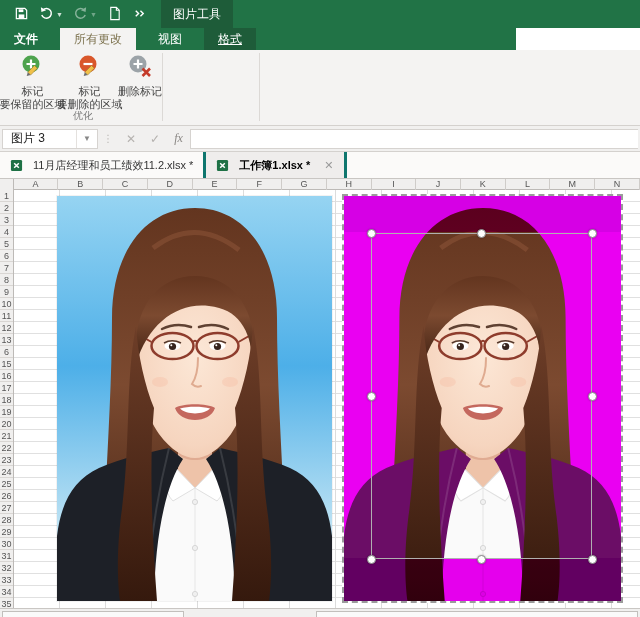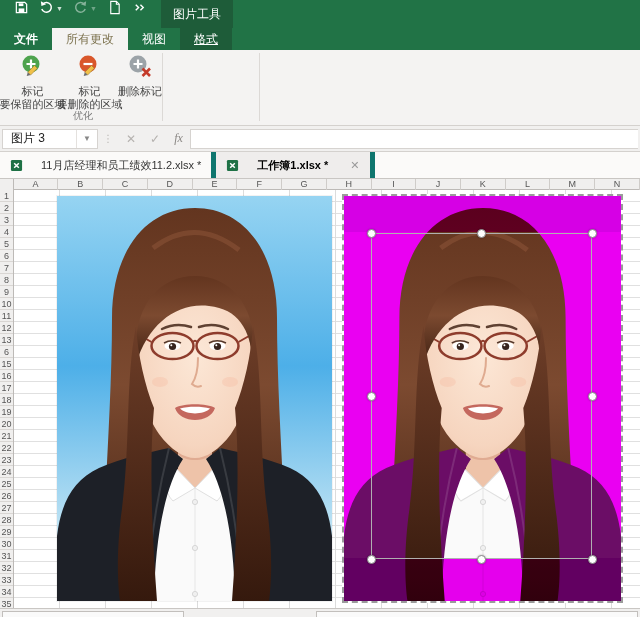--- a/index.html
+++ b/index.html
@@ -1,30 +1,30 @@
 <!DOCTYPE html>
 <html><head>
 <meta charset="utf-8">
 <style>
   * { margin:0; padding:0; box-sizing:border-box; }
   html,body { width:640px; height:617px; overflow:hidden; }
   body { font-family:"Liberation Sans", sans-serif; position:relative; background:#fff; }
 
   
-  .titlebar { position:absolute; left:0; top:0; width:640px; height:28px; background:#217346; display:flex; align-items:flex-start; }
+  .titlebar { position:absolute; left:0; top:0; width:640px; height:28px; background:#217346; display:flex; align-items:center; }
   .qat { display:flex; align-items:center; gap:10px; padding-left:14px; }
   .qat-btn { display:flex; align-items:center; color:#fff; font-size:14px; line-height:1; cursor:default; }
   .qat-btn svg { width:15px; height:15px; }
   .qat-btn .caret { font-size:7px; margin-left:2px; color:#cfe3d8; }
   .qat-btn.disabled { opacity:.45; }
   .ctx-header { margin-left:14px; height:28px; padding:0 12px; background:#1E5C39; color:#fff; font-size:12px; display:flex; align-items:center; }
   .win-title { position:absolute; right:0; top:0; height:28px; display:flex; align-items:center; color:#fff; font-size:12px; white-space:nowrap; overflow:hidden; width:116px; }
 
   
-  .tabrow { position:absolute; left:0; top:28px; width:640px; height:22px; background:#217346; display:flex; align-items:stretch; }
+  .tabrow { position:absolute; left:0; top:28px; width:516px; height:22px; background:#217346; display:flex; align-items:stretch;gap:8px; }
   .rtab { padding:0 14px; display:flex; align-items:center; font-size:12px; color:#fff; cursor:default; }
   .rtab.file { background:#217346; font-weight:bold; }
   .rtab.active { background:#F4F3F2; color:#7C724E; }
   .rtab.contextual { background:#1E5C39;text-decoration:underline; }
   .rtab.search { gap:6px; }
   .rtab.search svg { width:14px; height:14px; }
 
   
   .ribbon { position:absolute; left:0; top:50px; width:640px; height:76px; background:#F4F3F2; border-bottom:1px solid #d4d1ce; }
   .rgroup { position:absolute; top:0; height:75px; }
@@ -39,21 +39,21 @@
   .formula { position:absolute; left:0; top:126px; width:640px; height:26px; background:#f1f0ef; border-bottom:1px solid #d4d1ce; display:flex; align-items:center; }
   .namebox { width:96px; height:20px; margin-left:2px; background:#fff; border:1px solid #d6d3d0; display:flex; align-items:center; font-size:12px; color:#222; padding-left:8px; }
   .namebox .nb-caret { margin-left:auto; padding:0 6px; color:#888; font-size:8px; border-left:1px solid #e4e1de; align-self:stretch; display:flex; align-items:center; }
   .fb-dots { color:#b9b6b3; font-size:10px; padding:0 5px; letter-spacing:1px; }
   .fb-sym { color:#b5b2af; font-size:12px; padding:0 7px; }
   .fb-fx { font-style:italic; font-family:"Liberation Serif", serif; color:#8a8784; }
   .fb-input { flex:1; height:20px; margin-right:2px; background:#fff; border:1px solid #d6d3d0; border-right:none; font-size:12px; padding:0 6px; color:#222; }
 
   
   .doctabs { position:absolute; left:0; top:152px; width:640px; height:27px; background:#fbfaf9; border-bottom:1px solid #c9c6c3; display:flex; align-items:stretch; }
-  .dtab { display:flex; align-items:center; gap:18px; padding:0 10px; border-right:5px solid #0f766e; font-size:11px; color:#333; max-width:260px; white-space:nowrap; cursor:default; }
+  .dtab { display:flex; align-items:center; gap:10px; padding:0 10px; border-right:3px solid #0f766e; font-size:11px; color:#333; max-width:260px; white-space:nowrap; cursor:default; }
   .dtab svg { width:13px; height:13px; flex:0 0 auto; }
   .dtab.active { background:#efedec; font-weight:bold; color:#000; }
   .dtab .closex { color:#9a9a9a; font-size:11px; margin-left:4px; font-weight:normal; }
 
   
   .sheet { position:absolute; left:0; top:179px; width:640px; height:429px; background:#fff; overflow:hidden; }
   .colheads { position:absolute; left:0; top:0; width:640px; height:11px; display:flex; background:#f0efee; border-bottom:1px solid #bdbab7; }
   .corner { width:14px; height:11px; border-right:1px solid #bdbab7; background:#f0efee; }
   .colcell { width:46px; height:11px; border-right:1px solid #cfccc9; font-size:9px; color:#555; text-align:center; line-height:11px; }
   .rowgut { position:absolute; left:0; top:11px; width:14px; bottom:0; background:#f0efee; border-right:1px solid #bdbab7; }

